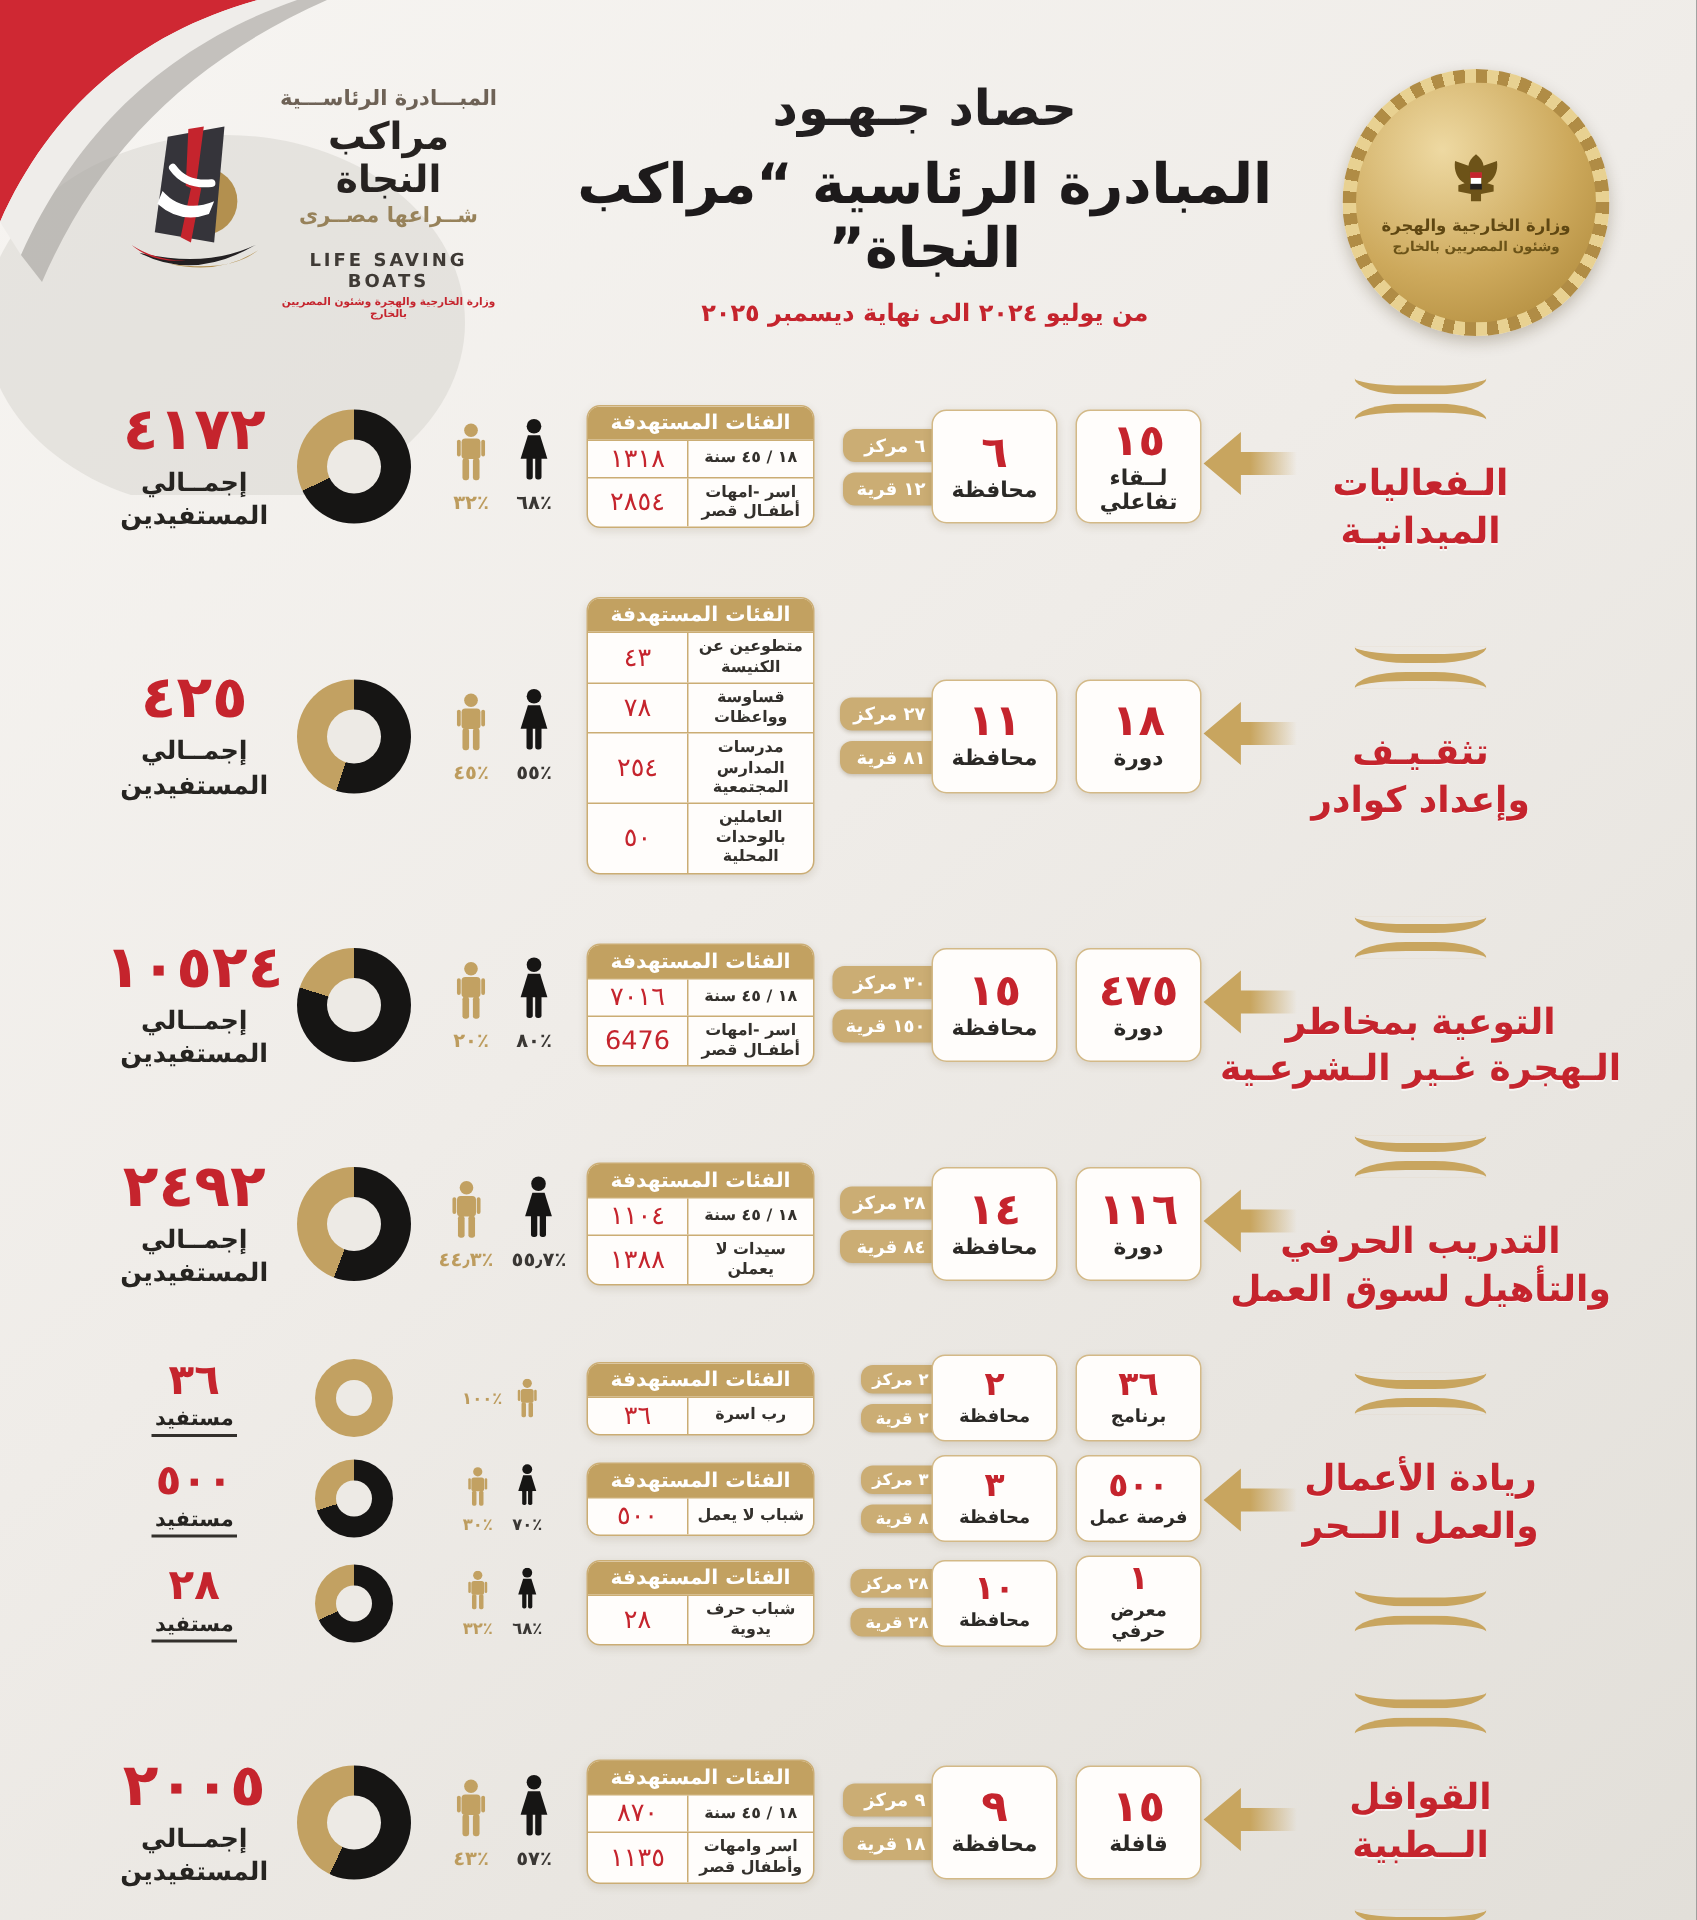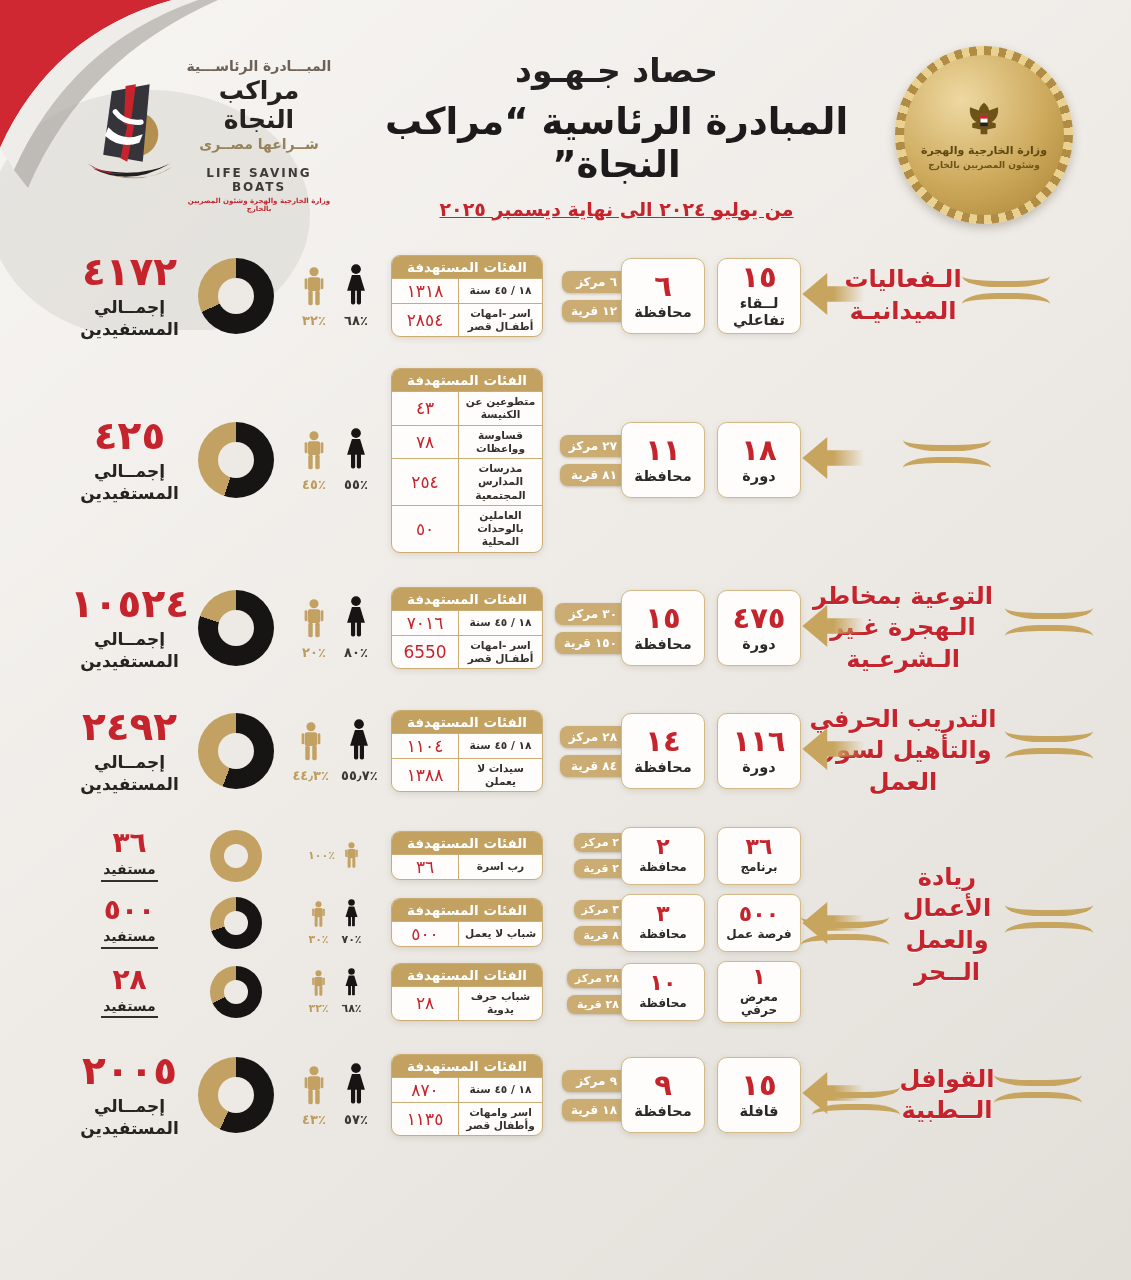--- a/index.html
+++ b/index.html
@@ -13,33 +13,33 @@
   .seal{width:160px;height:160px;border-radius:50%;flex:none;border:9px solid transparent;
     background:radial-gradient(circle at 36% 28%,#eed9a2,#cda95c 55%,#a98334 100%) padding-box,
     repeating-conic-gradient(#b08c45 0 5deg,#e8d191 5deg 10deg) border-box;
     box-shadow:0 4px 10px rgba(60,45,10,.25);display:flex;flex-direction:column;
     align-items:center;justify-content:center;gap:3px;}
   .seal-line1{font-size:11px;font-weight:bold;color:#5f4712;}
   .seal-line2{font-size:9px;font-weight:bold;color:#6b5318;}
   .titles{flex:1;text-align:center;padding:0 14px;}
   .t1{font-size:33px;font-weight:bold;color:#221f20;letter-spacing:2px;}
   .t2{font-size:37px;font-weight:bold;color:#1d1a1b;margin-top:10px;}
-  .t3{font-size:19px;font-weight:bold;color:#c5242d;margin-top:12px;text-decoration:underline;}
+  .t3{font-size:16px;font-weight:bold;color:#c5242d;margin-top:12px;}
   .logo{width:252px;flex:none;display:flex;align-items:center;gap:8px;position:relative;z-index:1;}
   .logo-text{text-align:center;flex:1;}
   .lg1{font-size:14px;font-weight:bold;color:#6e6256;letter-spacing:1px;}
   .lg2{font-size:25px;font-weight:bold;color:#262220;margin-top:2px;}
   .lg3{font-size:14px;font-weight:bold;color:#97825a;letter-spacing:4px;margin-top:2px;}
   .lg4{font-size:12px;font-weight:bold;color:#3f3a35;letter-spacing:2px;direction:ltr;margin-top:14px;}
   .lg5{font-size:7px;font-weight:bold;color:#c5242d;margin-top:3px;}
   
   .main{display:flex;flex-direction:column;gap:20px;padding:24px 38px 0 70px;position:relative;}
   .row{display:flex;align-items:stretch;padding:4px 0;}
-  .rail{width:292px;flex:none;position:relative;display:flex;
-    align-items:center;justify-content:center;}
+  .rail{width:292px;flex:none;position:relative;display:flex;flex-direction:column;
+    align-items:center;justify-content:center;gap:15px;}
   .sec-title{color:#c5242d;font-weight:bold;font-size:24px;line-height:1.32;text-align:center;
     white-space:pre-line;text-shadow:0 1px 0 rgba(255,255,255,.6);}
   .arrow{position:absolute;left:0;top:50%;transform:translateY(-50%);}
   .divider{display:flex;flex-direction:column;gap:6px;align-items:center;}
   .divider.top{margin-bottom:12px;}
   .divider.bottom{margin-top:12px;}
   .arc{width:88px;height:11px;box-sizing:border-box;}
   .arc.smile{border-bottom:6px solid #c8a55f;border-radius:0 0 50% 50%/0 0 14px 14px;}
   .arc.frown{border-top:6px solid #c8a55f;border-radius:50% 50% 0 0/14px 14px 0 0;}
   .content{flex:1;display:flex;flex-direction:column;justify-content:center;gap:10px;}
@@ -243,20 +243,22 @@
             </div>
           </div>
         </div>
       </section>
       <section class="row">
         <div class="rail">
           <div class="divider top">
             <div class="arc smile"></div>
             <div class="arc frown"></div>
           </div>
+          <div class="sec-title">تثقـيـف
+وإعداد كوادر</div>
           <span class="arrow"><svg width="64" height="44" viewBox="0 0 66 46">
               <path d="M27 1 L1 23 L27 45 L27 31 L66 31 L66 15 L27 15 Z" fill="url(#gfade)"></path>
             </svg></span>
         </div>
         <div class="content">
           <div class="item">
             <div class="box">
               <div class="num">١٨</div>
               <div class="lbl">دورة</div>
             </div>
@@ -345,21 +347,21 @@
             </div>
             <div class="ttable">
               <div class="th">الفئات المستهدفة</div>
               <div class="trow">
                 <div class="tl">١٨ / ٤٥ سنة</div>
                 <div class="tv">٧٠١٦</div>
               </div>
               <div class="trow">
                 <div class="tl">اسر -امهات
 أطفـال قصر</div>
-                <div class="tv">6550</div>
+                <div class="tv">6476</div>
               </div>
             </div>
             <div class="gender">
               <div class="fig woman">
                 <svg viewBox="0 0 22 34">
                   <use href="#ic-woman"></use>
                 </svg>
                 <div class="pct">٪٨٠</div>
               </div>
               <div class="fig man">

